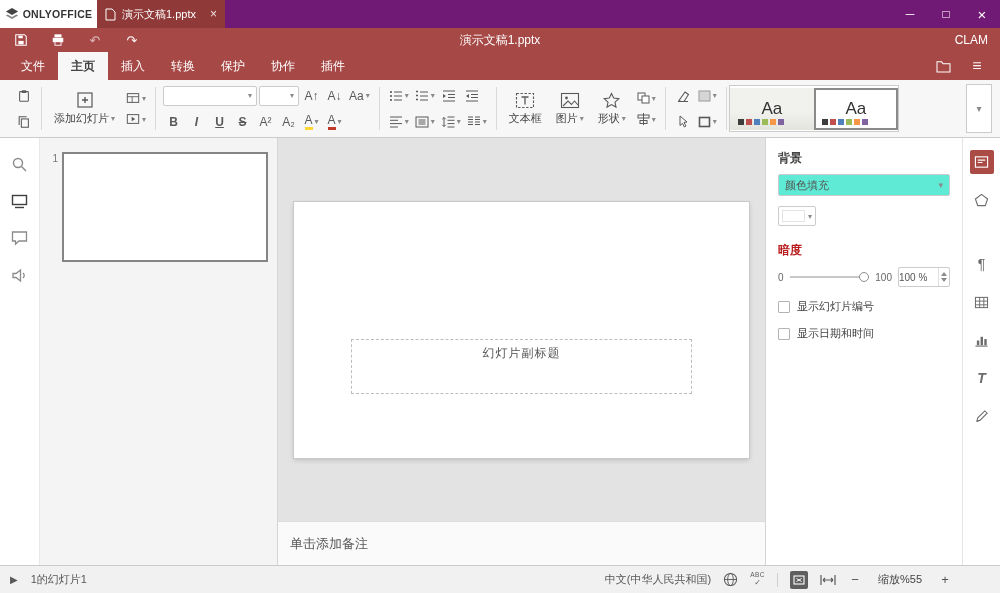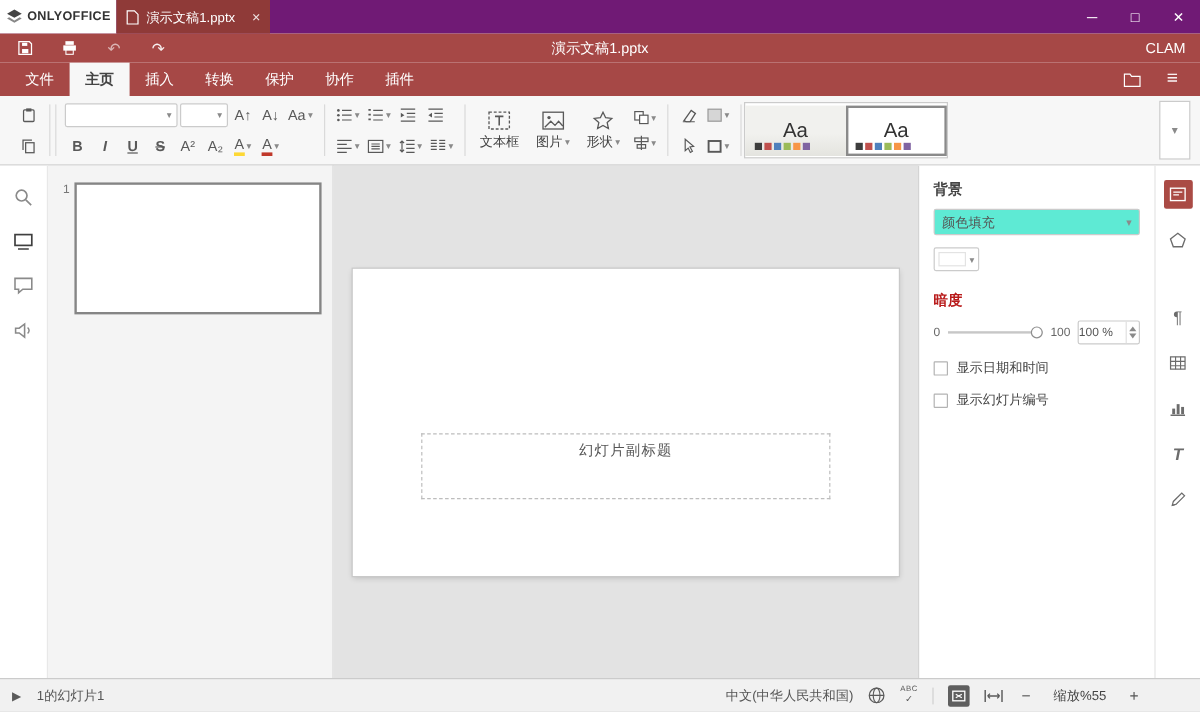--- a/index.html
+++ b/index.html
@@ -202,20 +202,43 @@
       </div>
       <div class="ibtn">
         <svg width="14" height="14" viewBox="0 0 16 16">
           <rect x="5" y="4.5" width="8" height="9.5" fill="none" stroke="#595959" stroke-width="1.2"></rect>
           <path d="M11 2H2.5v9.5" fill="none" stroke="#595959" stroke-width="1.2"></path>
         </svg>
       </div>
     </div>
     <div class="sep"></div>
 
+    <div class="tgroup row">
+      <div class="bigbtn">
+        <svg width="18" height="18" viewBox="0 0 18 18">
+          <rect x="2" y="2" width="14" height="14" fill="none" stroke="#595959" stroke-width="1.2"></rect>
+          <path d="M9 6v6M6 9h6" stroke="#595959" stroke-width="1.4"></path>
+        </svg>
+        <span class="cap dd">添加幻灯片</span>
+      </div>
+      <div class="minicol">
+        <div class="ibtn dd">
+          <svg width="14" height="12" viewBox="0 0 16 13">
+            <rect x="1.5" y="1.5" width="13" height="10" fill="none" stroke="#595959" stroke-width="1.1"></rect>
+            <path d="M1.5 5h13M7 5v6.5" stroke="#595959" stroke-width="1"></path>
+          </svg>
+        </div>
+        <div class="ibtn dd">
+          <svg width="14" height="12" viewBox="0 0 16 13">
+            <rect x="1.5" y="1.5" width="13" height="10" fill="none" stroke="#595959" stroke-width="1.1"></rect>
+            <path d="M6.5 4l4 2.5-4 2.5z" fill="#595959"></path>
+          </svg>
+        </div>
+      </div>
+    </div>
     <div class="sep"></div>
 
     <div class="tgroup">
       <div class="trow">
         <div class="sel font-name">
             <span></span>
           </div>
         <div class="sel font-size">
             <span></span>
           </div>
@@ -430,20 +453,23 @@
     </div>
 
     <div class="center">
       <div class="canvas">
         <div class="slide">
           <div class="ph ph-sub">
             <span>幻灯片副标题</span>
           </div>
         </div>
       </div>
+      <div class="notes">
+        <span>单击添加备注</span>
+      </div>
     </div>
 
     <div class="right-panel">
       <div class="rp-head">背景</div>
       <div class="rp-select">
         <span>颜色填充</span>
       </div>
       <div class="swatch-btn">
         <span class="swatch"></span>
       </div>
@@ -458,25 +484,25 @@
         <div class="spinner">
           <span class="val">100 %</span>
           <span class="spin-arrows">
               <i class="up"></i>
               <i class="dn"></i>
             </span>
         </div>
       </div>
       <div class="cb-row">
         <span class="cb"></span>
-        <span class="cb-label">显示日期和时间</span>
+        <span class="cb-label">显示幻灯片编号</span>
       </div>
       <div class="cb-row">
         <span class="cb"></span>
-        <span class="cb-label">显示幻灯片编号</span>
+        <span class="cb-label">显示日期和时间</span>
       </div>
     </div>
 
     <div class="right-iconbar">
       <div class="r-ic active">
         <svg width="15" height="14" viewBox="0 0 16 14">
           <rect x="1.5" y="1.5" width="13" height="11" fill="none" stroke="#fff" stroke-width="1.2"></rect>
           <path d="M4 5h8M4 7.5h5" stroke="#fff" stroke-width="1.1"></path>
         </svg>
       </div>

